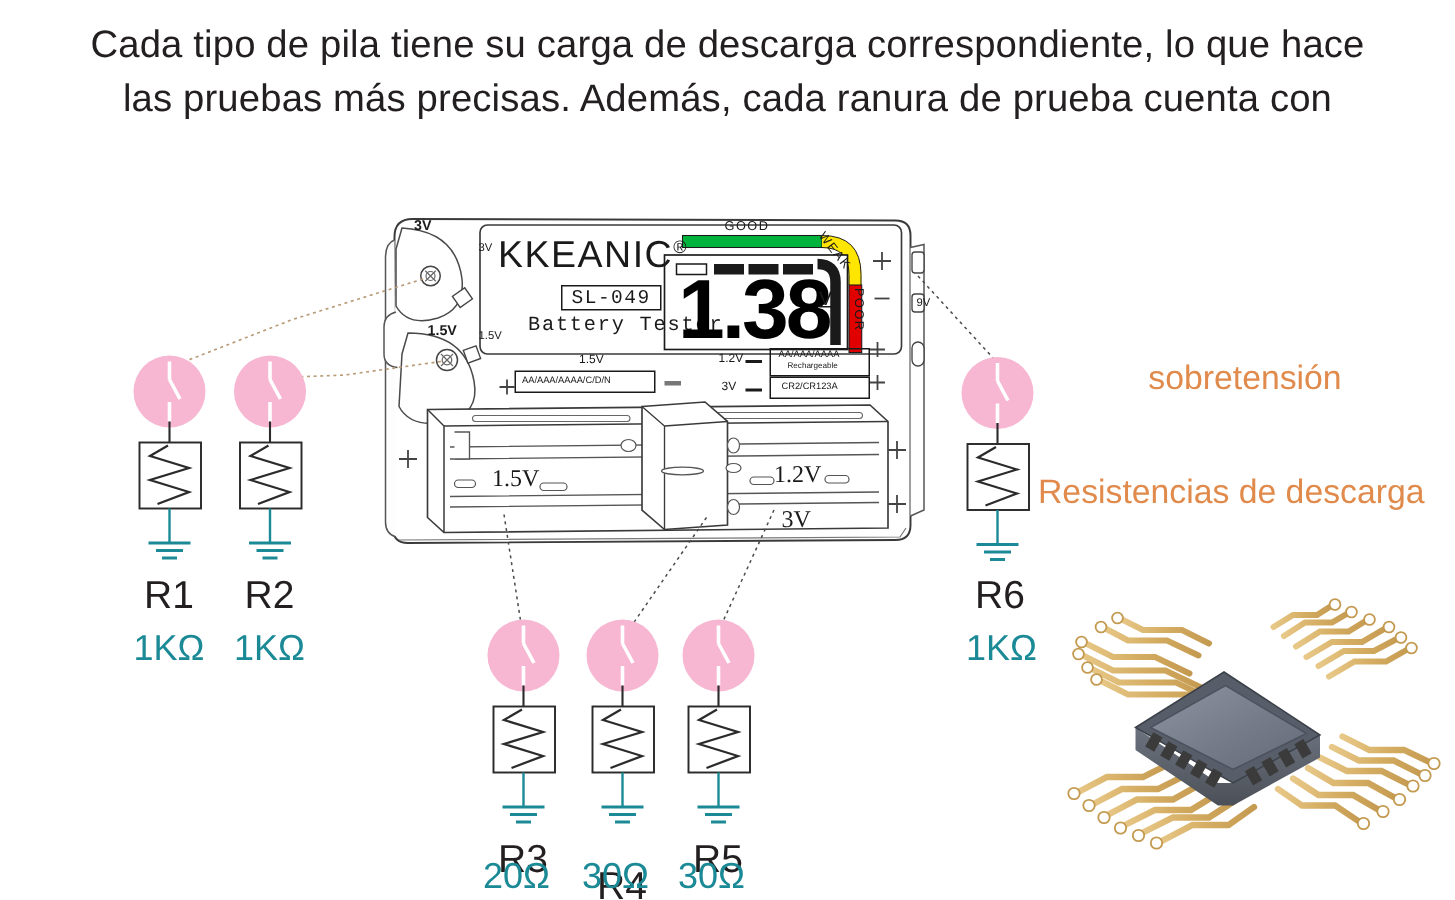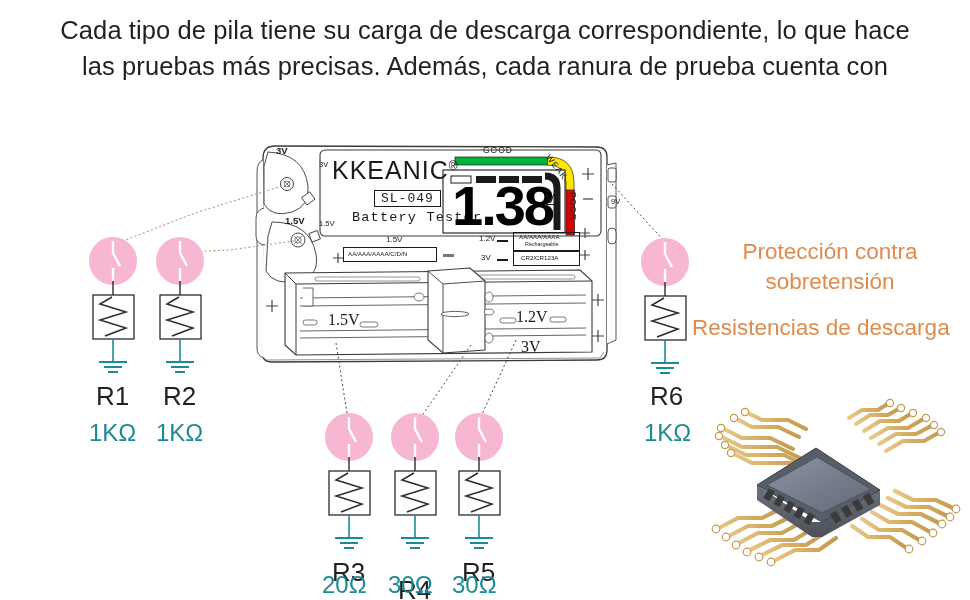--- a/index.html
+++ b/index.html
@@ -445,16 +445,15 @@
 <div class="lbl rval" style="left:322px; top:573px;text-align:right;">20Ω</div>
 <div class="lbl rname" style="left:398px; top:577px;text-align:right;">R4</div>
 <div class="lbl rval" style="left:388px; top:573px;">30Ω</div>
 <div class="lbl rname" style="left:462px; top:559px;">R5</div>
 <div class="lbl rval" style="left:452px; top:573px;">30Ω</div>
 
 <div class="lbl rname" style="left:650px; top:383px;">R6</div>
 <div class="lbl rval" style="left:644px; top:421px;">1KΩ</div>
 
 <div class="lbl callout" style="left:700px; top:237px; width:260px; text-align:center;">
-  <span style="display:block;">Protección contra</span>
   <span style="display:block;">sobretensión</span>
 </div>
 <div class="lbl callout" style="left:692px; top:313px; width:272px; text-align:left;">Resistencias de descarga</div>
 
 </body></html>

